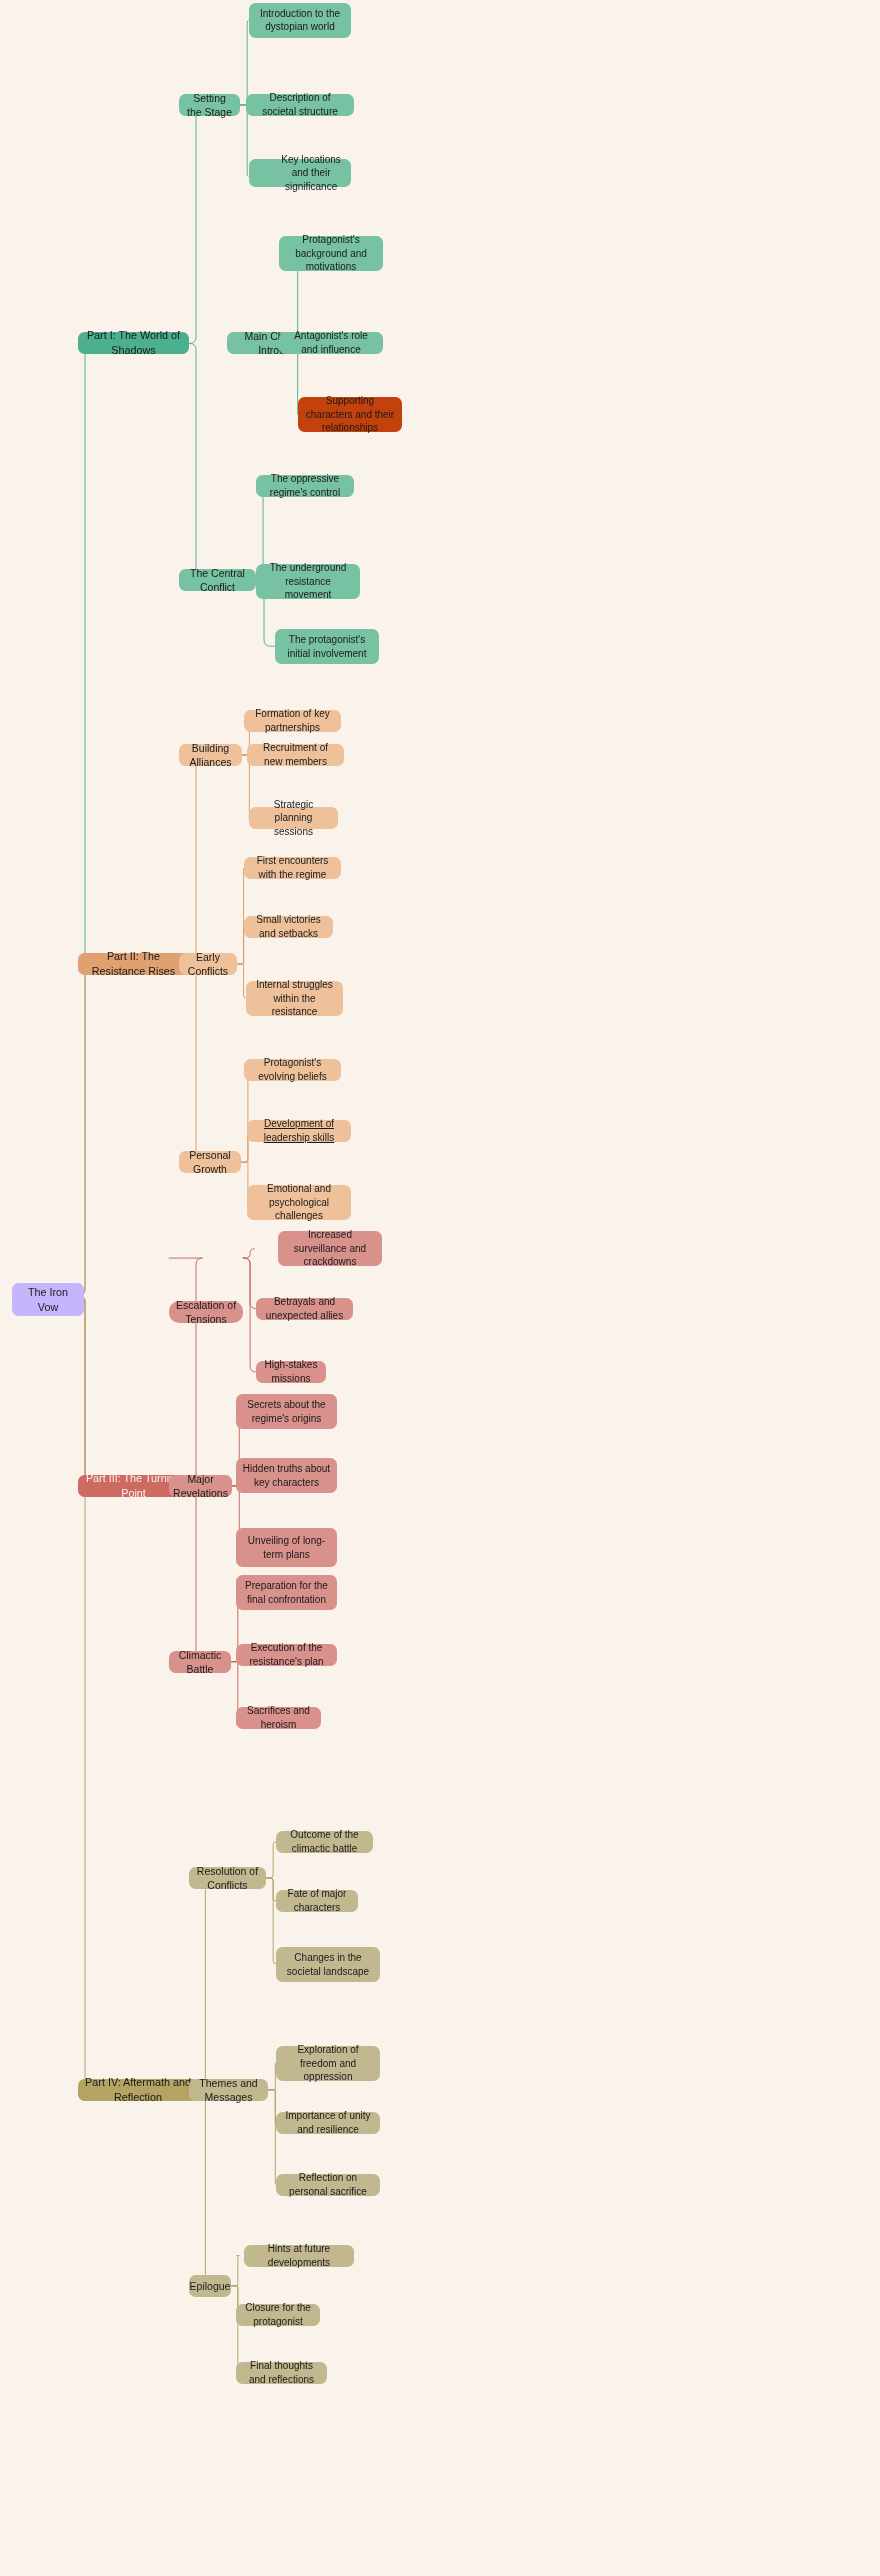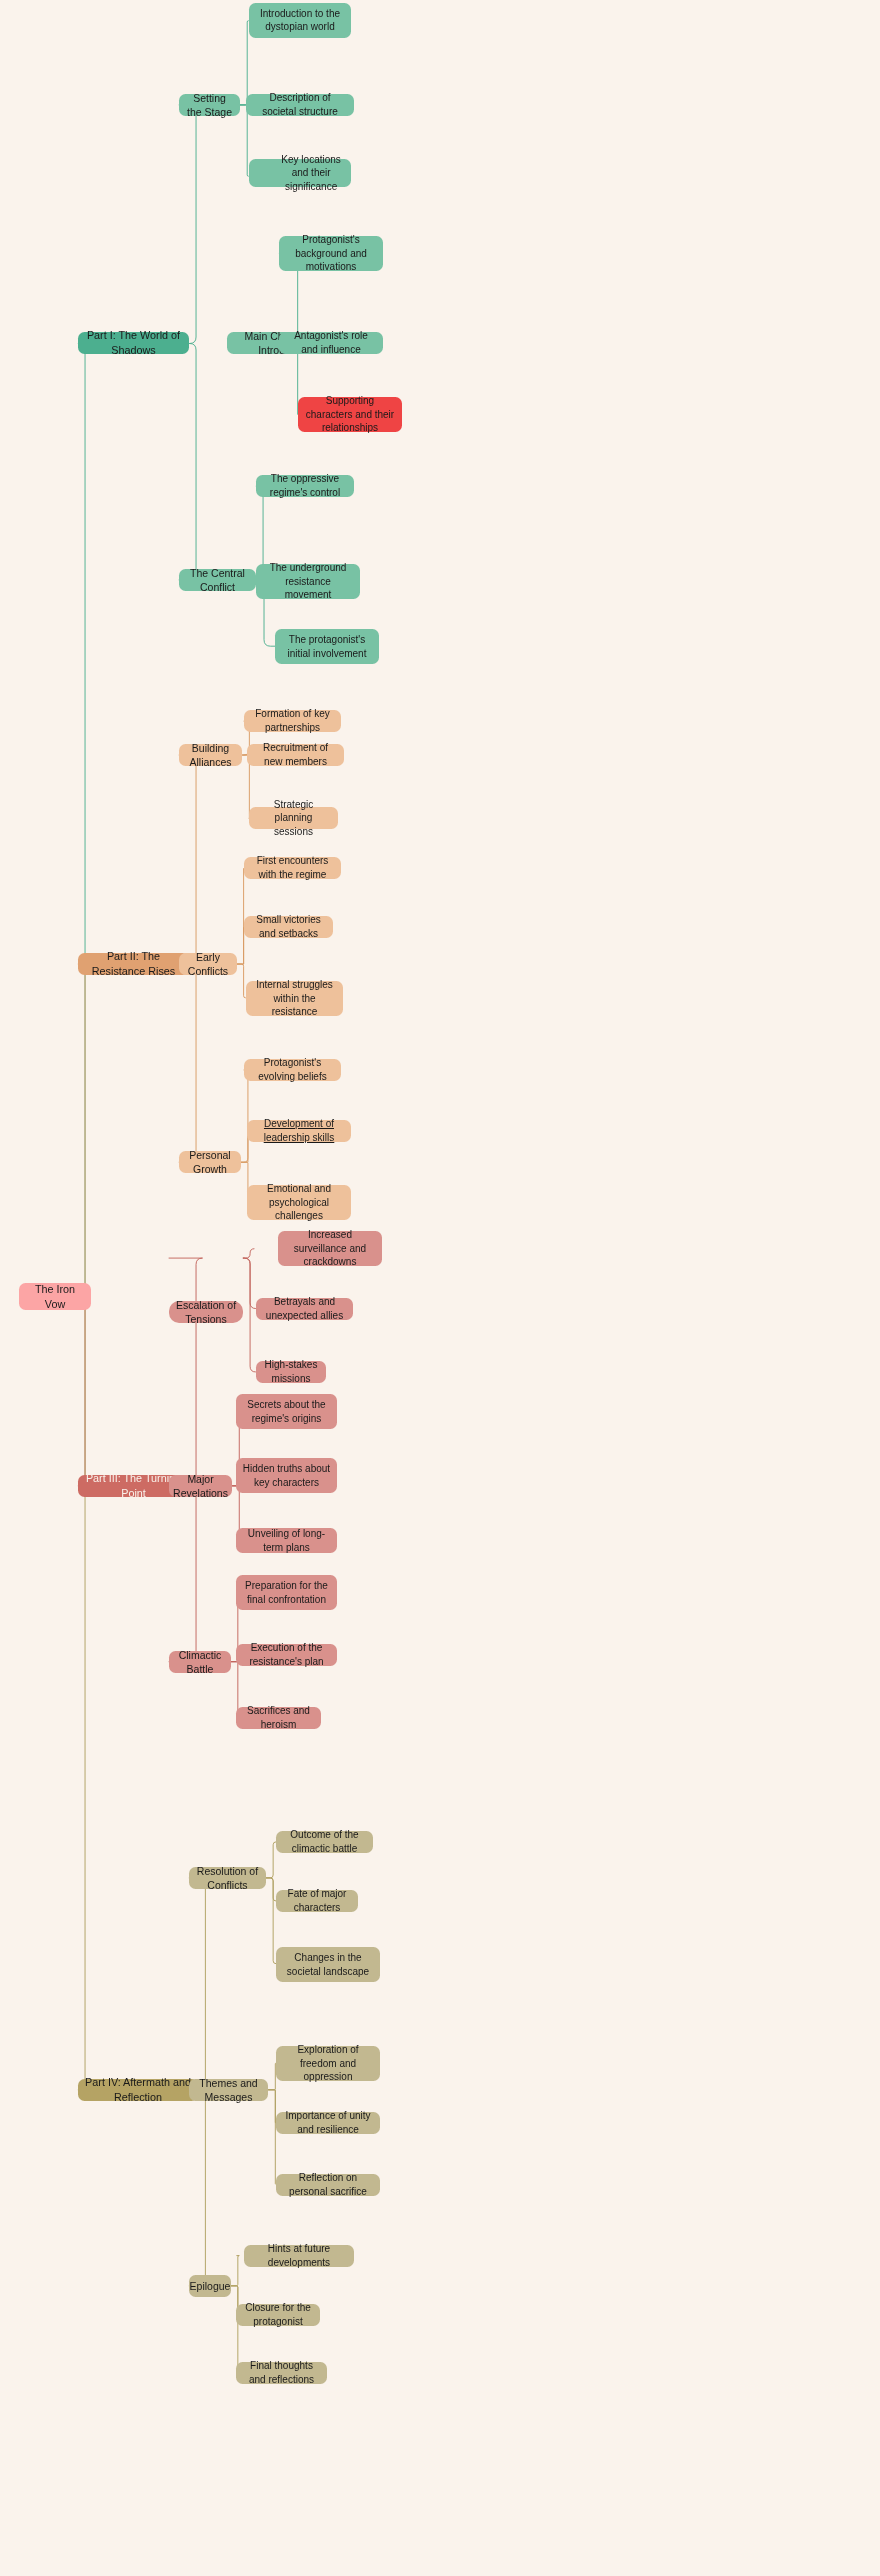--- a/index.html
+++ b/index.html
@@ -101,30 +101,30 @@
       <path d="M 369 2605 L 375 2605 Q 379 2605 379 2609 L 379 2720 Q 379 2724 383 2724 L 383 2724" fill="none" stroke="#b0a060" stroke-width="1.3"></path>
       <path d="M 275 2899 L 262 2899" fill="none" stroke="#b0a060" stroke-width="1.3"></path>
       <path d="M 372 2899 L 381 2899 Q 382 2899 382 2898 L 382 2863 Q 382 2862 383 2862 L 383 2862" fill="none" stroke="#b0a060" stroke-width="1.3"></path>
       <path d="M 372 2899 L 381 2899 Q 382 2899 382 2900 L 382 2944 Q 382 2945 383 2945 L 383 2945" fill="none" stroke="#b0a060" stroke-width="1.3"></path>
       <path d="M 372 2899 L 381 2899 Q 382 2899 382 2900 L 382 3029 Q 382 3030 383 3030 L 383 3030" fill="none" stroke="#b0a060" stroke-width="1.3"></path>
       <path d="M 275 2899 L 276 2899 Q 285 2899 285 2908 L 285 3162 Q 285 3171 294 3171 L 262 3171" fill="none" stroke="#b0a060" stroke-width="1.3"></path>
       <path d="M 320 3171 L 328 3171 Q 330 3171 330 3169 L 330 3131 Q 330 3129 332 3129 L 328 3129" fill="none" stroke="#b0a060" stroke-width="1.3"></path>
       <path d="M 320 3171 L 328 3171 Q 330 3171 330 3173 L 330 3209 Q 330 3211 332 3211 L 328 3211" fill="none" stroke="#b0a060" stroke-width="1.3"></path>
       <path d="M 320 3171 L 328 3171 Q 330 3171 330 3173 L 330 3289 Q 330 3291 332 3291 L 328 3291" fill="none" stroke="#b0a060" stroke-width="1.3"></path>
     </svg>
-<div class="node root" style="left: 19px; top: 1283px; width: 72px; height: 27px; background: #fca5a5; color: rgb(26, 26, 26);">The Iron Vow</div>
+<div class="node root" style="left: 12px; top: 1283px; width: 72px; height: 33px; background: #c4b5fd; color: rgb(26, 26, 26);">The Iron Vow</div>
     <div class="node lvl1" style="left: 78px; top: 332px; width: 111px; height: 21.6px; background: rgb(76, 175, 143); color: rgb(26, 26, 26);">Part I: The World of Shadows</div>
     <div class="node lvl2" style="left: 179px; top: 94px; width: 61px; height: 21.6px; background: rgb(120, 194, 164); color: rgb(26, 26, 26);">Setting the Stage</div>
     <div class="node lvl3" style="left: 249px; top: 2.9px; width: 102px; height: 35px; background: rgb(120, 194, 164); color: rgb(26, 26, 26);">Introduction to the dystopian world</div>
     <div class="node lvl3" style="left: 246px; top: 94px; width: 108px; height: 21.6px; background: rgb(120, 194, 164); color: rgb(26, 26, 26);">Description of societal structure</div>
     <div class="node lvl3" style="left: 249px; top: 159px; width: 102px; height: 28px; background: rgb(120, 194, 164); color: rgb(26, 26, 26); padding-left: 28px;">Key locations and their significance</div>
     <div class="node lvl2" style="left: 179px; top: 332px; width: 112px; height: 21.6px; background: rgb(120, 194, 164); color: rgb(26, 26, 26); margin-left: 48px;">Main Characters Introduced</div>
     <div class="node lvl3" style="left: 279px; top: 236px; width: 104px; height: 35px; background: rgb(120, 194, 164); color: rgb(26, 26, 26);">Protagonist's background and motivations</div>
     <div class="node lvl3" style="left: 279px; top: 332px; width: 104px; height: 21.6px; background: rgb(120, 194, 164); color: rgb(26, 26, 26);">Antagonist's role and influence</div>
-    <div class="node lvl3" style="left: 298px; top: 397px; width: 104px; height: 35px; background: #ef4444; color: rgb(26, 26, 26);">Supporting characters and their relationships</div>
+    <div class="node lvl3" style="left: 298px; top: 397px; width: 104px; height: 35px; background: #c2410c; color: rgb(26, 26, 26);">Supporting characters and their relationships</div>
     <div class="node lvl2" style="left: 179px; top: 569px; width: 77px; height: 21.6px; background: rgb(120, 194, 164); color: rgb(26, 26, 26);">The Central Conflict</div>
     <div class="node lvl3" style="left: 256px; top: 475px; width: 98px; height: 21.6px; background: rgb(120, 194, 164); color: rgb(26, 26, 26);">The oppressive regime's control</div>
     <div class="node lvl3" style="left: 256px; top: 564px; width: 104px; height: 35px; background: rgb(120, 194, 164); color: rgb(26, 26, 26);">The underground resistance movement</div>
     <div class="node lvl3" style="left: 275px; top: 629px; width: 104px; height: 35px; background: rgb(120, 194, 164); color: rgb(26, 26, 26);">The protagonist's initial involvement</div>
     <div class="node lvl1" style="left: 78px; top: 953px; width: 111px; height: 21.6px; background: rgb(224, 161, 113); color: rgb(26, 26, 26);">Part II: The Resistance Rises</div>
     <div class="node lvl2" style="left: 179px; top: 744px; width: 63px; height: 21.6px; background: rgb(238, 193, 155); color: rgb(26, 26, 26);">Building Alliances</div>
     <div class="node lvl3" style="left: 244px; top: 710px; width: 97px; height: 21.6px; background: rgb(238, 193, 155); color: rgb(26, 26, 26);">Formation of key partnerships</div>
     <div class="node lvl3" style="left: 247px; top: 744px; width: 97px; height: 21.6px; background: rgb(238, 193, 155); color: rgb(26, 26, 26);">Recruitment of new members</div>
     <div class="node lvl3" style="left: 249px; top: 807px; width: 89px; height: 21.6px; background: rgb(238, 193, 155); color: rgb(26, 26, 26);">Strategic planning sessions</div>
     <div class="node lvl2" style="left: 179px; top: 953px; width: 58px; height: 21.6px; background: rgb(238, 193, 155); color: rgb(26, 26, 26);">Early Conflicts</div>
@@ -136,21 +136,21 @@
     <div class="node lvl3" style="left: 247px; top: 1120px; width: 104px; height: 21.6px; background: rgb(238, 193, 155); color: rgb(26, 26, 26); text-decoration: underline;">Development of leadership skills</div>
     <div class="node lvl3" style="left: 247px; top: 1185px; width: 104px; height: 35px; background: rgb(238, 193, 155); color: rgb(26, 26, 26);">Emotional and psychological challenges</div>
     <div class="node lvl1" style="left: 78px; top: 1475px; width: 111px; height: 21.6px; background: rgb(205, 107, 99); color: rgb(250, 243, 236);">Part III: The Turning Point</div>
     <div class="node lvl2" style="left: 169px; top: 1301px; width: 74px; height: 21.6px; background: rgb(217, 145, 140); color: rgb(26, 26, 26); border-radius: 10px;">Escalation of Tensions</div>
     <div class="node lvl3" style="left: 254px; top: 1231px; width: 104px; height: 35px; background: rgb(217, 145, 140); color: rgb(26, 26, 26); margin-left: 24px;">Increased surveillance and crackdowns</div>
     <div class="node lvl3" style="left: 256px; top: 1298px; width: 97px; height: 21.6px; background: rgb(217, 145, 140); color: rgb(26, 26, 26);">Betrayals and unexpected allies</div>
     <div class="node lvl3" style="left: 256px; top: 1361px; width: 70px; height: 21.6px; background: rgb(217, 145, 140); color: rgb(26, 26, 26);">High-stakes missions</div>
     <div class="node lvl2" style="left: 169px; top: 1475px; width: 63px; height: 21.6px; background: rgb(217, 145, 140); color: rgb(26, 26, 26);">Major Revelations</div>
     <div class="node lvl3" style="left: 236px; top: 1394px; width: 101px; height: 35px; background: rgb(217, 145, 140); color: rgb(26, 26, 26);">Secrets about the regime's origins</div>
     <div class="node lvl3" style="left: 236px; top: 1458px; width: 101px; height: 35px; background: rgb(217, 145, 140); color: rgb(26, 26, 26);">Hidden truths about key characters</div>
-    <div class="node lvl3" style="left: 236px; top: 1528px; width: 101px; height: 25px; background: rgb(217, 145, 140); color: rgb(26, 26, 26);">Unveiling of long-term plans</div>
+    <div class="node lvl3" style="left: 236px; top: 1528px; width: 101px; height: 39px; background: rgb(217, 145, 140); color: rgb(26, 26, 26);">Unveiling of long-term plans</div>
     <div class="node lvl2" style="left: 169px; top: 1651px; width: 62px; height: 21.6px; background: rgb(217, 145, 140); color: rgb(26, 26, 26);">Climactic Battle</div>
     <div class="node lvl3" style="left: 236px; top: 1575px; width: 101px; height: 35px; background: rgb(217, 145, 140); color: rgb(26, 26, 26);">Preparation for the final confrontation</div>
     <div class="node lvl3" style="left: 236px; top: 1644px; width: 101px; height: 21.6px; background: rgb(217, 145, 140); color: rgb(26, 26, 26);">Execution of the resistance's plan</div>
     <div class="node lvl3" style="left: 236px; top: 1707px; width: 85px; height: 21.6px; background: rgb(217, 145, 140); color: rgb(26, 26, 26);">Sacrifices and heroism</div>
     <div class="node lvl1" style="left: 78px; top: 2079px; width: 120px; height: 21.6px; background: rgb(181, 163, 100); color: rgb(26, 26, 26);">Part IV: Aftermath and Reflection</div>
     <div class="node lvl2" style="left: 189px; top: 1867px; width: 77px; height: 21.6px; background: rgb(194, 184, 144); color: rgb(26, 26, 26);">Resolution of Conflicts</div>
     <div class="node lvl3" style="left: 276px; top: 1831px; width: 97px; height: 21.6px; background: rgb(194, 184, 144); color: rgb(26, 26, 26);">Outcome of the climactic battle</div>
     <div class="node lvl3" style="left: 276px; top: 1890px; width: 82px; height: 21.6px; background: rgb(194, 184, 144); color: rgb(26, 26, 26);">Fate of major characters</div>
     <div class="node lvl3" style="left: 276px; top: 1947px; width: 104px; height: 35px; background: rgb(194, 184, 144); color: rgb(26, 26, 26);">Changes in the societal landscape</div>
     <div class="node lvl2" style="left: 189px; top: 2079px; width: 79px; height: 21.6px; background: rgb(194, 184, 144); color: rgb(26, 26, 26);">Themes and Messages</div>

